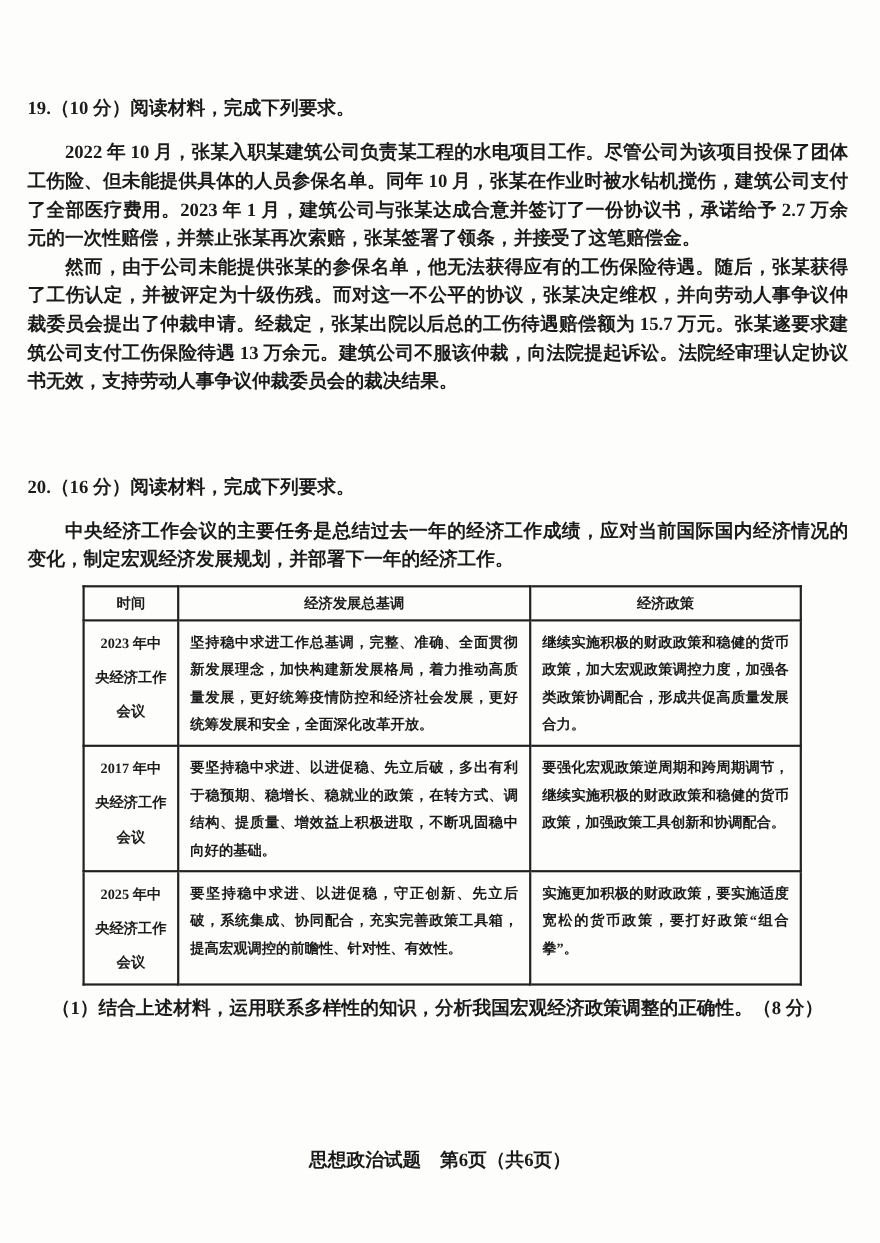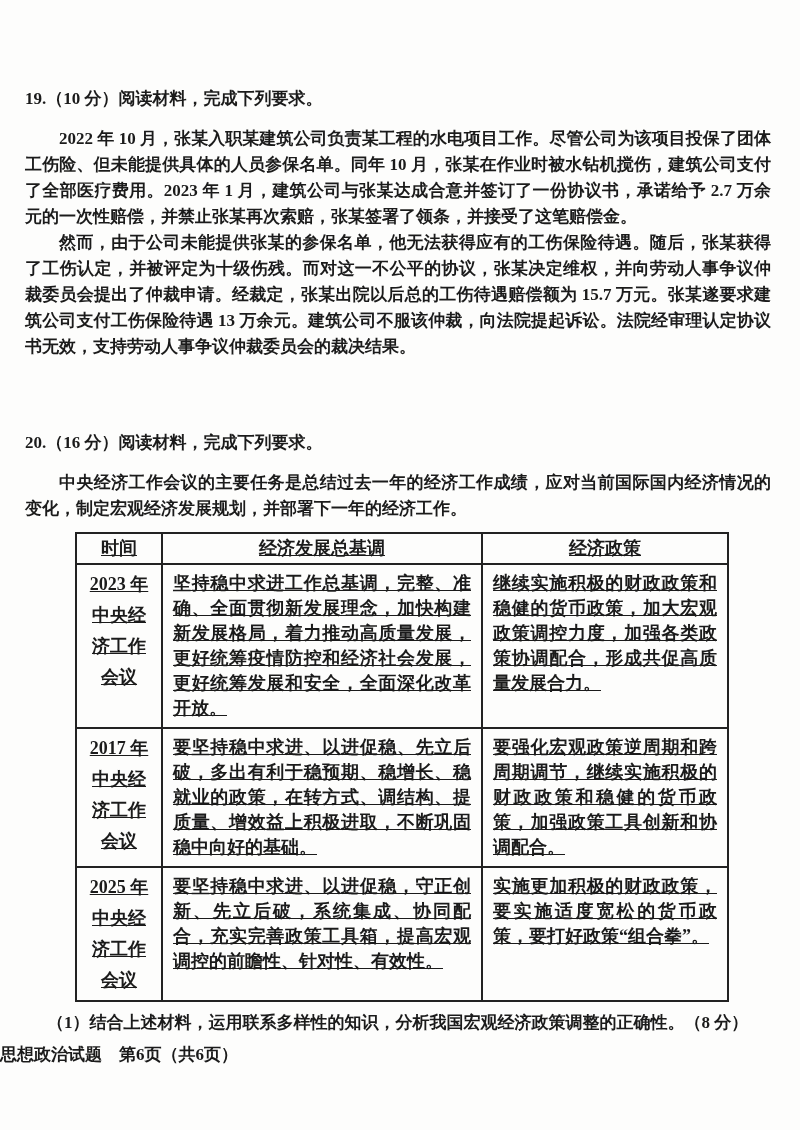--- a/index.html
+++ b/index.html
@@ -21,24 +21,23 @@
   .block-q19 { top: 86px; }
   .block-q20 { top: 430px; }
   .q-heading { margin: 0 0 14px 0; }
   p.material { margin: 0; text-indent: 2em; text-align: justify; }
   p.material + p.material { margin-top: 0; }
   p.task { margin: 0; text-indent: 2em; }
   .conf-table {
     border-collapse: collapse;
     width: 652px;
     margin: 10px 0 0 50px;
-    font-size: 18px;
+    font-size: 13px;
     line-height: 25px;
     table-layout: fixed;
-    text-decoration: underline;
   }
   .conf-table th, .conf-table td {
     border: 2px solid #222;
     vertical-align: top;
     box-sizing: border-box;
   }
   .conf-table th {
     font-weight: 600;
     text-align: center;
     padding: 2px 4px;
@@ -53,20 +52,21 @@
     padding: 4px 9px;
   }
   .cell-text { padding: 6px 10px; text-align: justify; border-radius: 15px; }
   .sub-question { margin: 8px 0 0 0; padding-left: 22px; }
   .sub-question.second { margin-top: 50px; }
   .page-footer {
     position: absolute;
     top: 1042px;
     left: 0;
     width: 100%;
+    text-align: center;
   }
 </style>
 </head>
 <body>
 
 <div class="page">
 
   <section class="block block-q19">
     <div class="q-heading">19.（10 分）阅读材料，完成下列要求。</div>
     <p class="material">2022 年 10 月，张某入职某建筑公司负责某工程的水电项目工作。尽管公司为该项目投保了团体工伤险、但未能提供具体的人员参保名单。同年 10 月，张某在作业时被水钻机搅伤，建筑公司支付了全部医疗费用。2023 年 1 月，建筑公司与张某达成合意并签订了一份协议书，承诺给予 2.7 万余元的一次性赔偿，并禁止张某再次索赔，张某签署了领条，并接受了这笔赔偿金。</p>

